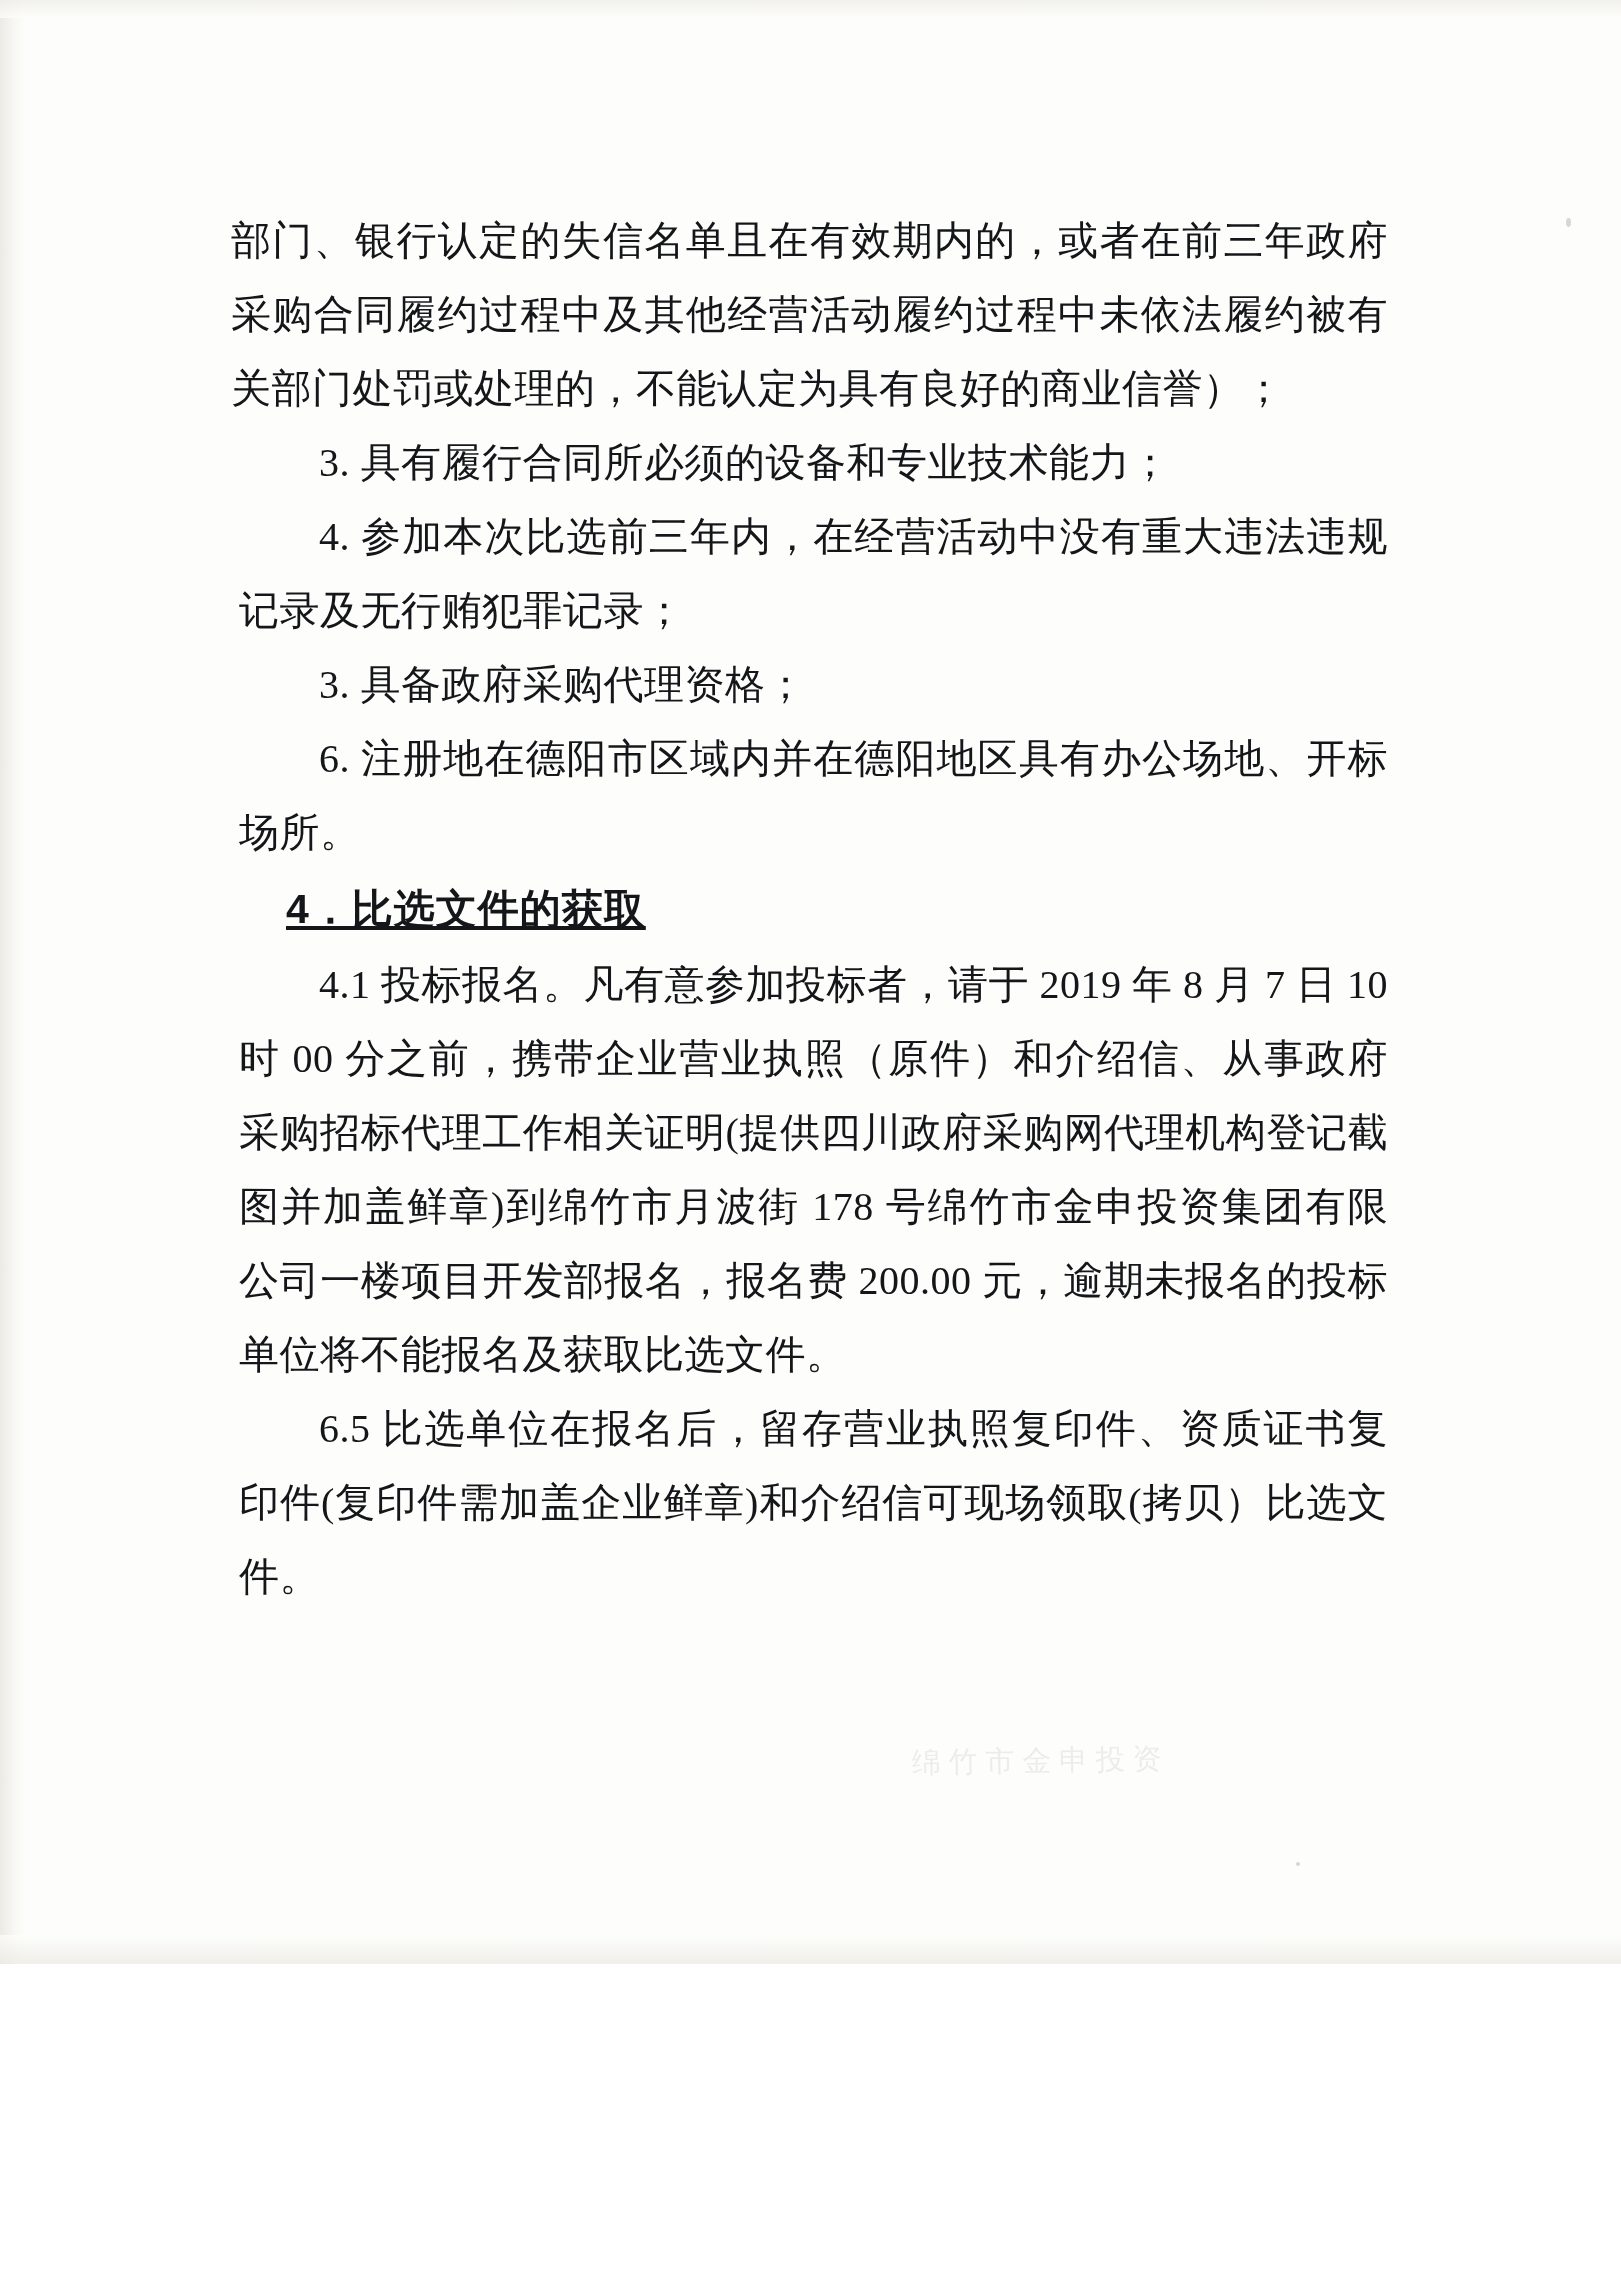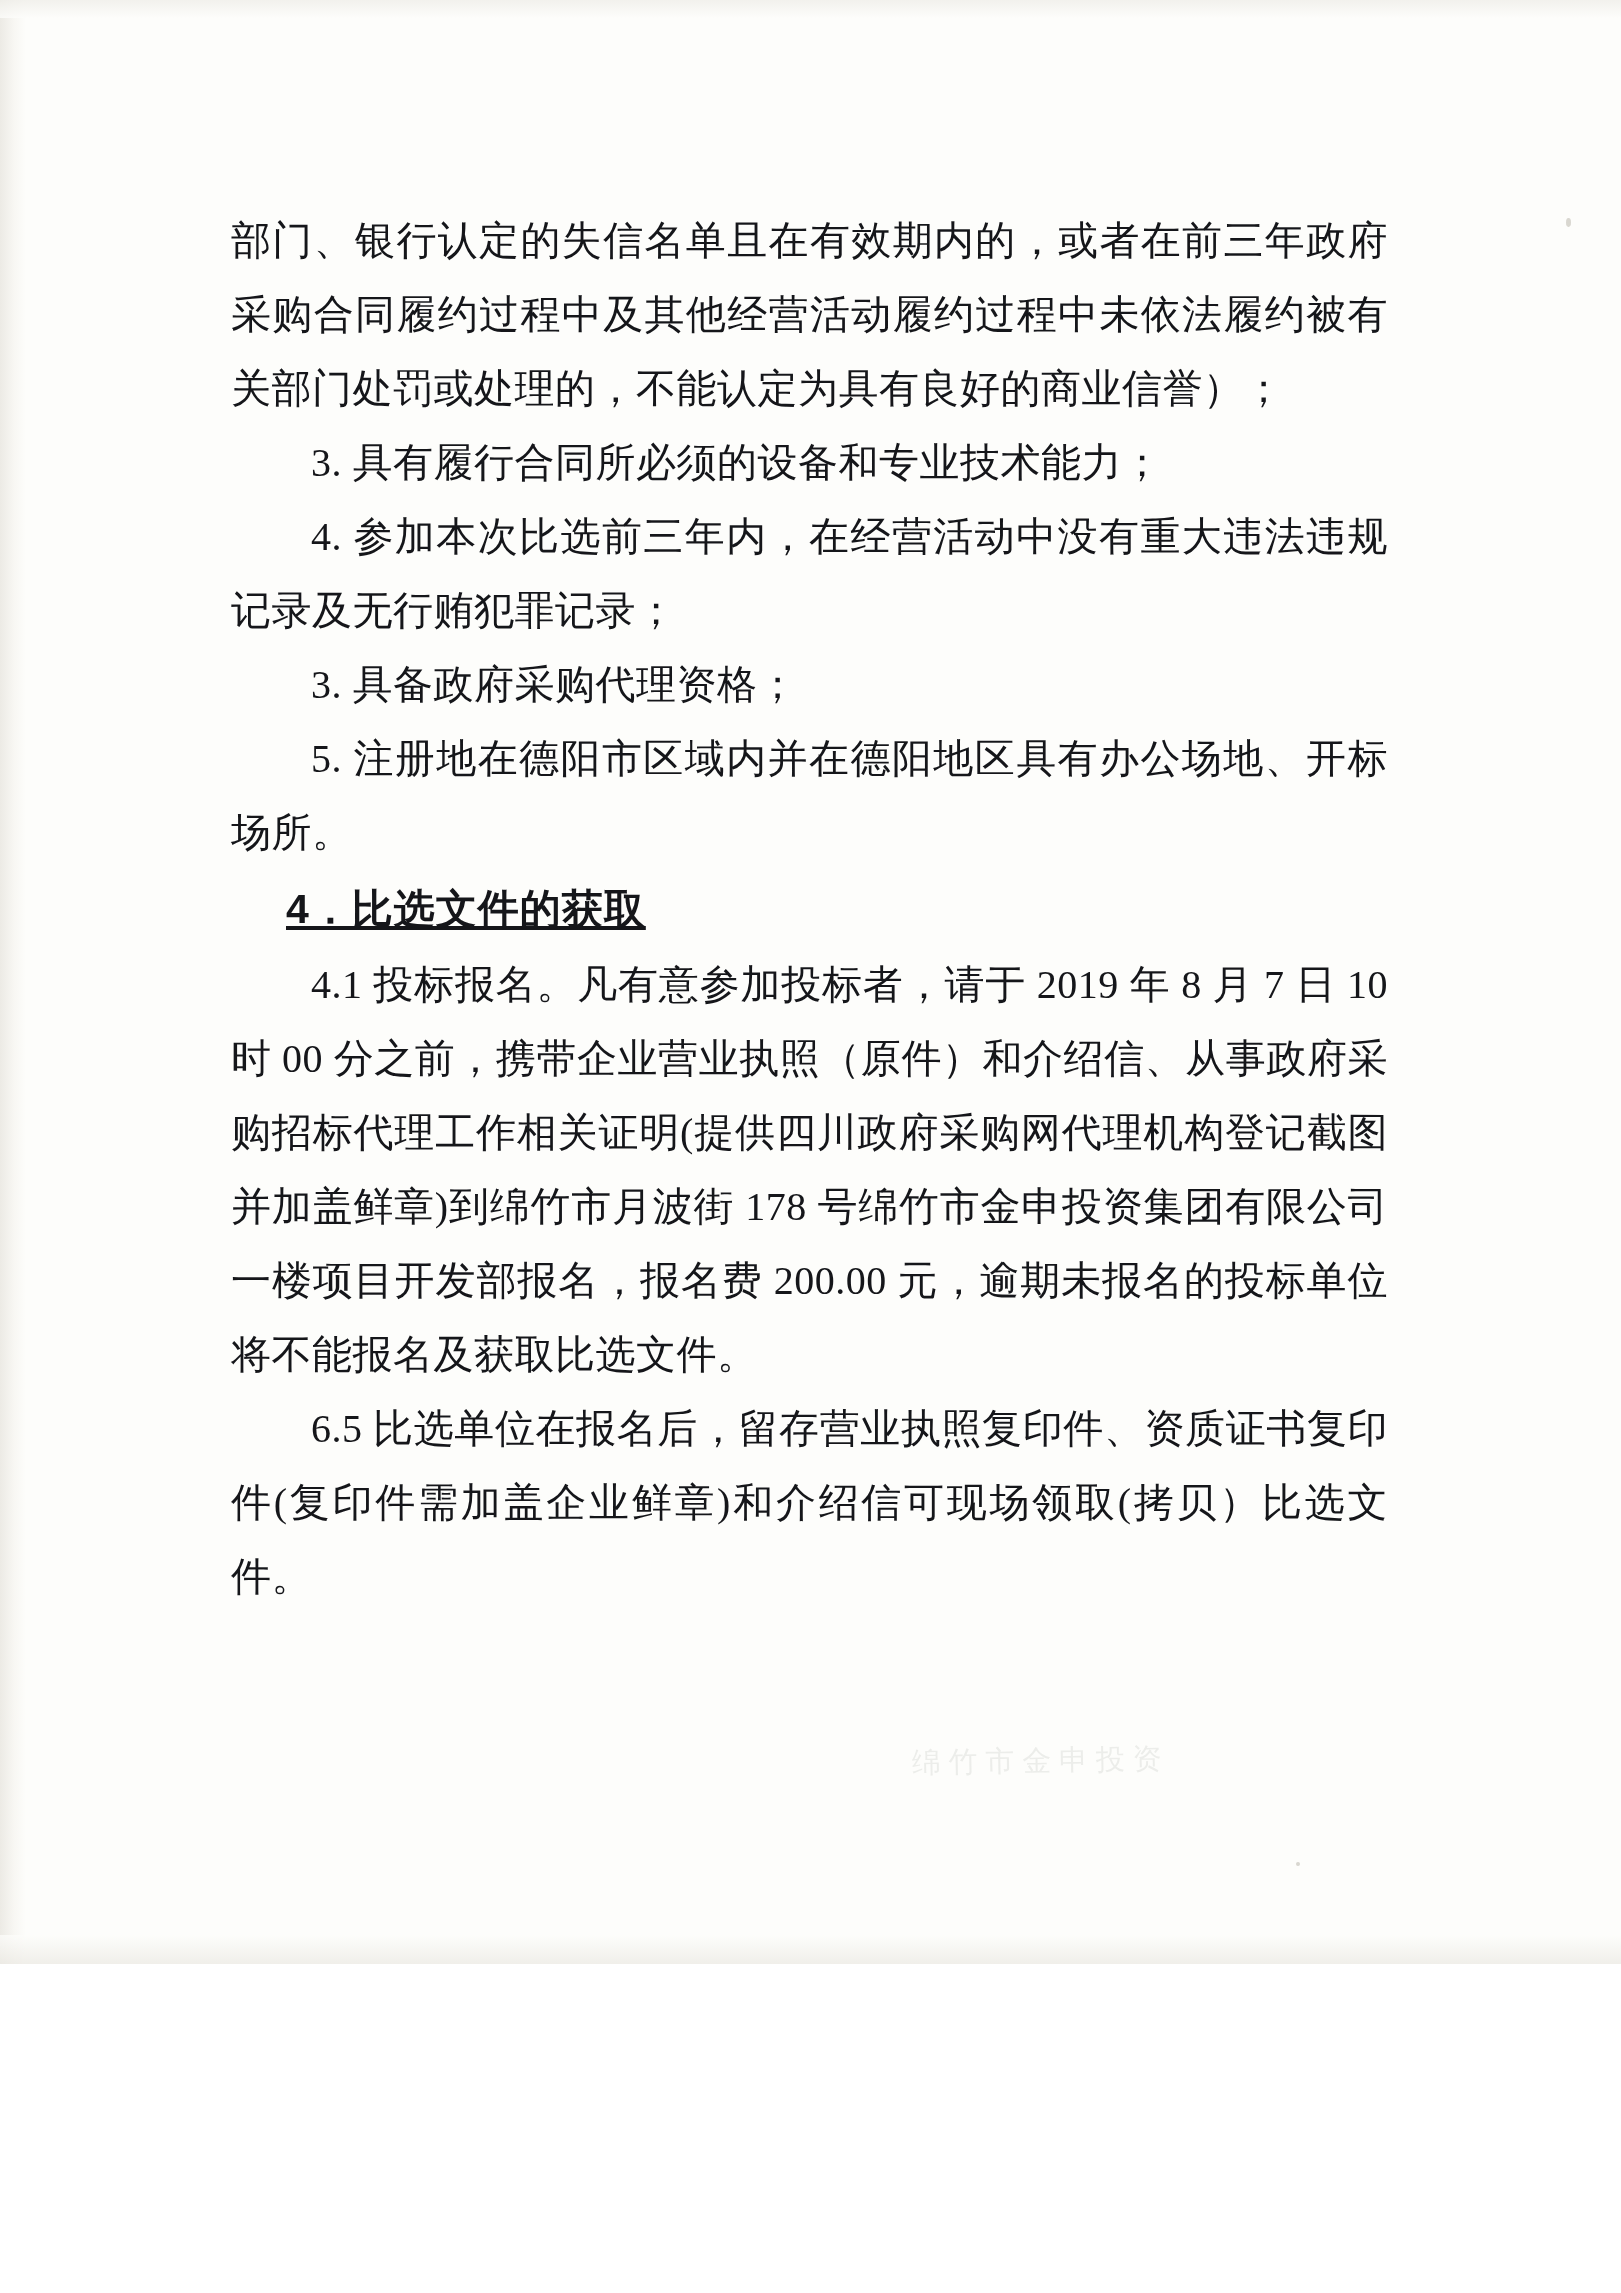--- a/index.html
+++ b/index.html
@@ -64,20 +64,21 @@
     font-size: 40px;
     line-height: 74px;
     letter-spacing: 0.5px;
     text-align: justify;
     text-justify: inter-character;
     margin: 0;
     white-space: pre-wrap;
   }
   .indent {
     text-indent: 80px;
+    margin-left: 8px;
   }
   .heading {
     font-size: 41px;
     font-weight: bold;
     line-height: 78px;
     margin: 0;
     text-indent: 55px;
     letter-spacing: 1px;
     font-family: "Liberation Sans", sans-serif;
     text-decoration: underline;
@@ -131,21 +132,21 @@
   <div class="content">
 
     <p class="para">部门、银行认定的失信名单且在有效期内的，或者在前三年政府采购合同履约过程中及其他经营活动履约过程中未依法履约被有关部门处罚或处理的，不能认定为具有良好的商业信誉）；</p>
 
     <p class="para indent">3. 具有履行合同所必须的设备和专业技术能力；</p>
 
     <p class="para indent">4. 参加本次比选前三年内，在经营活动中没有重大违法违规记录及无行贿犯罪记录；</p>
 
     <p class="para indent">3. 具备政府采购代理资格；</p>
 
-    <p class="para indent">5. 注册地在德阳市区域内并在德阳地区具有办公场地、开标场所。</p>
+    <p class="para indent">6. 注册地在德阳市区域内并在德阳地区具有办公场地、开标场所。</p>
 
 
     <h2 class="heading">4．比选文件的获取</h2>
 
     <p class="para indent">4.1 投标报名。凡有意参加投标者，请于 2019 年 8 月 7 日 10 时 00 分之前，携带企业营业执照（原件）和介绍信、从事政府采购招标代理工作相关证明(提供四川政府采购网代理机构登记截图并加盖鲜章)到绵竹市月波街 178 号绵竹市金申投资集团有限公司一楼项目开发部报名，报名费 200.00 元，逾期未报名的投标单位将不能报名及获取比选文件。</p>
 
     <p class="para indent">6.5 比选单位在报名后，留存营业执照复印件、资质证书复印件(复印件需加盖企业鲜章)和介绍信可现场领取(拷贝）比选文件。</p>
 
   </div>
 </div>

